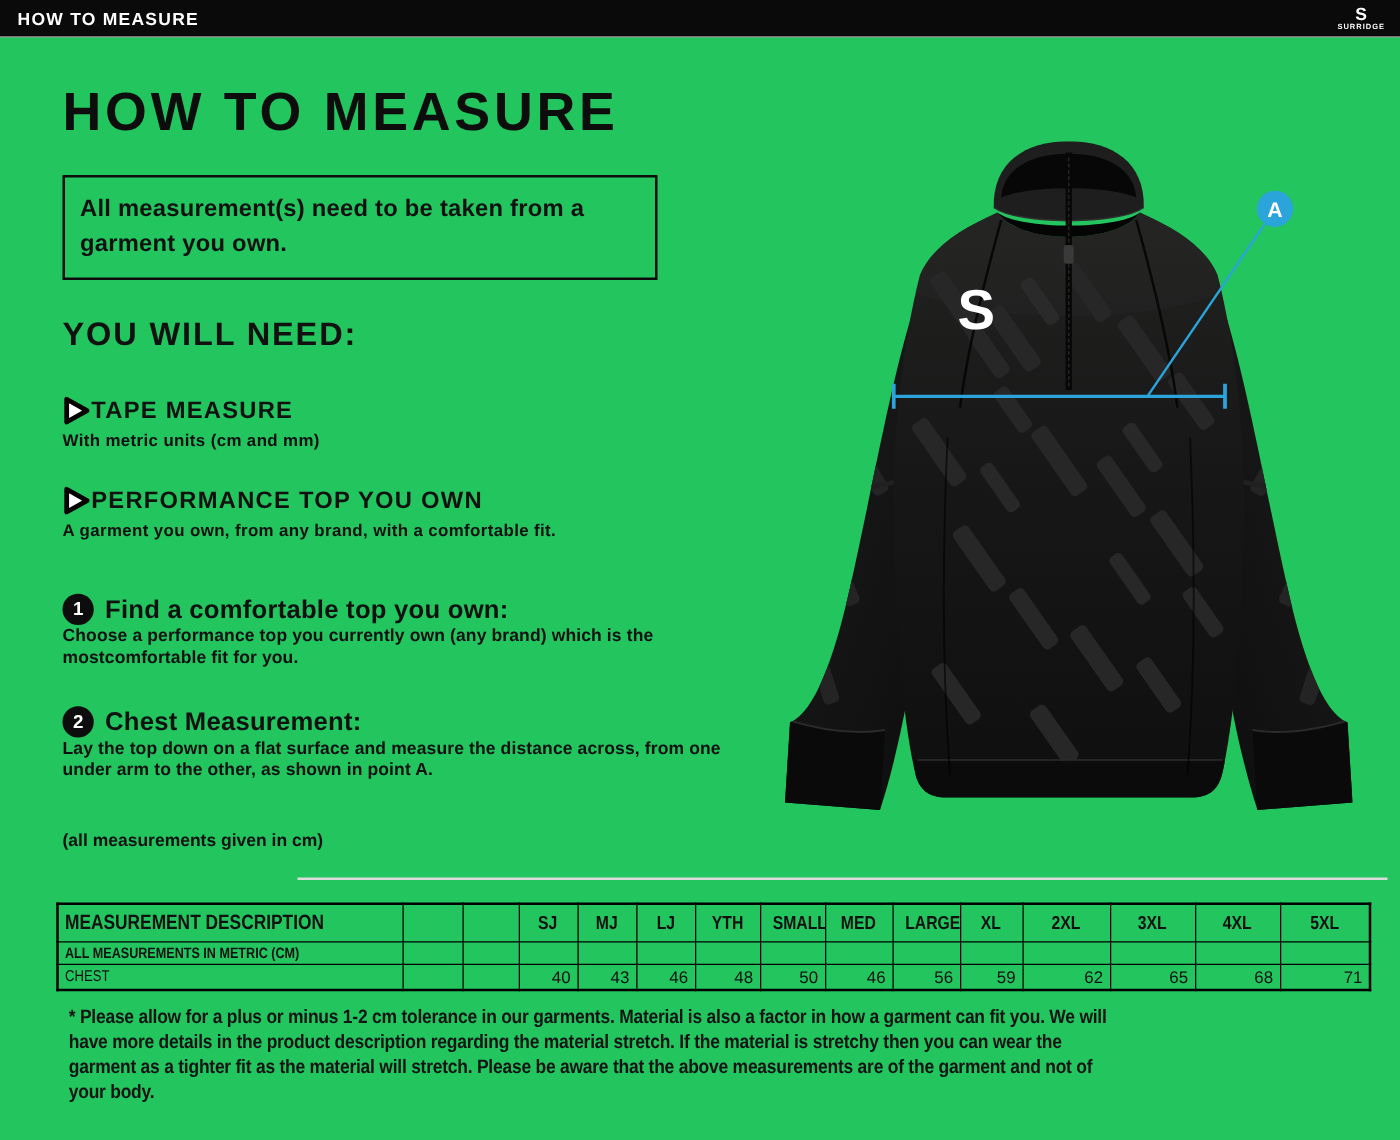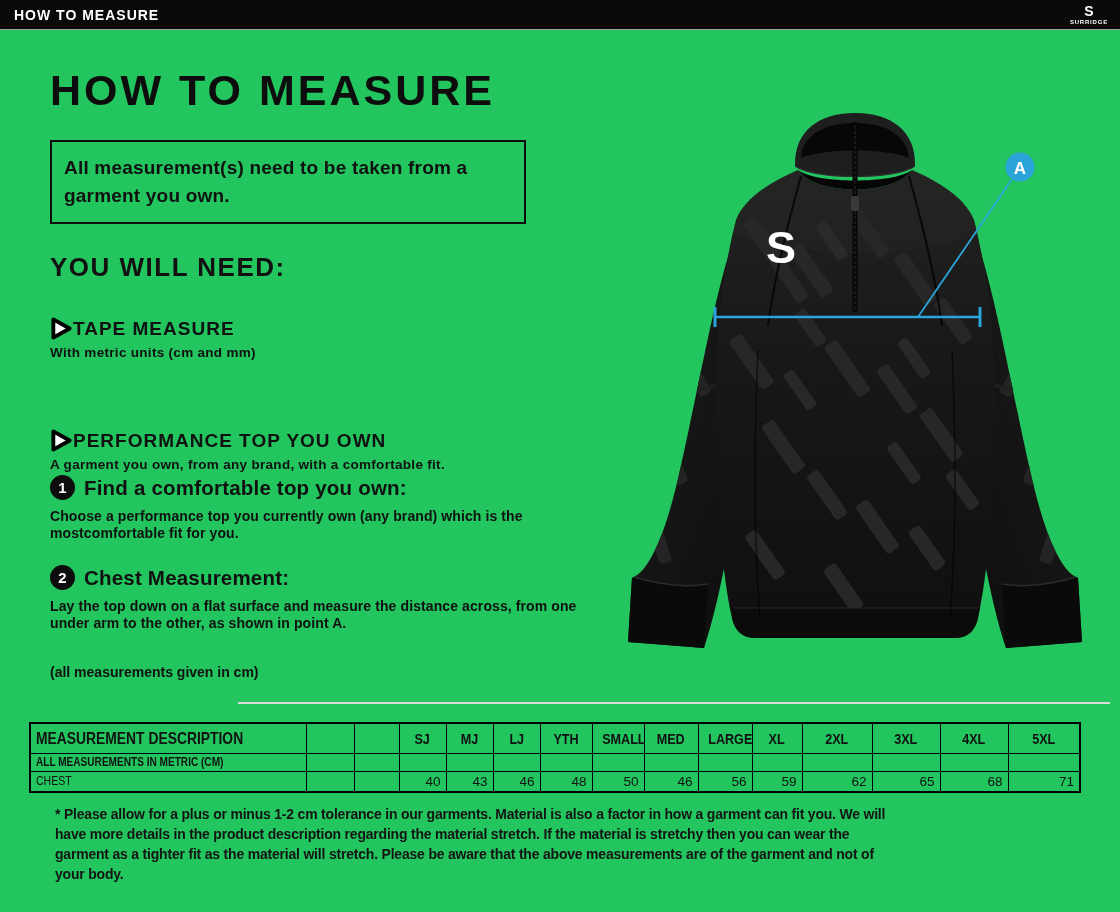--- a/index.html
+++ b/index.html
@@ -16,44 +16,44 @@
   .brand-name { color:#fff; font-size:6px; font-weight:bold; letter-spacing:.8px; margin-top:1px; }
 
   .h1 { position:absolute; left:50px; top:66px; font-size:43px; font-weight:bold; letter-spacing:3px; color:#0d0d0d; }
 
   .notice { position:absolute; left:50px; top:140px; width:476px; border:2px solid #0d0d0d;
             padding:12px 12px; font-size:19px; font-weight:bold; line-height:28px; letter-spacing:.2px; }
 
   .h2 { position:absolute; left:50px; top:252px; font-size:26px; font-weight:bold; letter-spacing:1.5px; }
 
   .need { position:absolute; left:50px; }
-  .need-1 { top:316px; } .need-2 { top:388px;margin-top:40px; }
+  .need-1 { top:316px; } .need-2 { top:388px; }
   .need-head { display:flex; align-items:center; }
   .tri { width:23px; height:25px; flex:0 0 auto; }
   .need-label { font-size:19px; font-weight:bold; letter-spacing:1px; }
   .need-desc { margin-top:4px; font-size:13.5px; font-weight:bold; letter-spacing:.3px; }
 
   .step { position:absolute; left:50px; }
   .step-1 { top:475px; } .step-2 { top:565px; }
   .step-head { display:flex; align-items:center; gap:9px; }
   .step-num { width:25px; height:25px; border-radius:50%; background:#0d0d0d; color:#fff;
               display:flex; align-items:center; justify-content:center; font-size:15px; font-weight:bold; }
   .step-title { font-size:20.5px; font-weight:bold; letter-spacing:.2px; }
-  .step-desc { margin-top:8px; font-size:14px; font-weight:bold; line-height:16.5px; letter-spacing:.1px; }
+  .step-desc { font-size:14px; font-weight:bold; line-height:16.5px; letter-spacing:.1px; }
   .step-1 .step-desc { width:508px; }
   .step-2 .step-desc { width:548px; }
 
   .sc-head { position:absolute; left:50px; top:664px; display:flex; align-items:baseline; gap:10px; }
   .sc-title { font-size:30px; font-weight:bold; letter-spacing:1px; }
   .sc-sub { font-size:14px; font-weight:bold; }
 
   .divider { position:absolute; left:238px; top:702px; width:872px; height:2px; background:#dcdcdc; }
 
   
-  .size-table { position:absolute; left:29px; top:722px; width:1050px; border-collapse:collapse;
+  .size-table { position:absolute; left:45px; top:722px; width:1050px; border-collapse:collapse;
                 table-layout:fixed; border:2px solid #000; }
   .size-table th, .size-table td { border:1px solid #000; padding:0 5px; overflow:hidden; white-space:nowrap; }
   .size-table thead tr { height:30px; }
   .row-metric { height:18px; }
   .row-chest { height:21px;border-radius:7px; }
   .th-desc { text-align:left; font-size:16.5px; }
   .th-size { text-align:center; font-size:15px; }
   .cell-label { text-align:left; }
   .row-metric .cell-label { font-size:12px; font-weight:bold; }
   .row-chest .cell-label { font-size:12.5px; font-weight:normal; }

